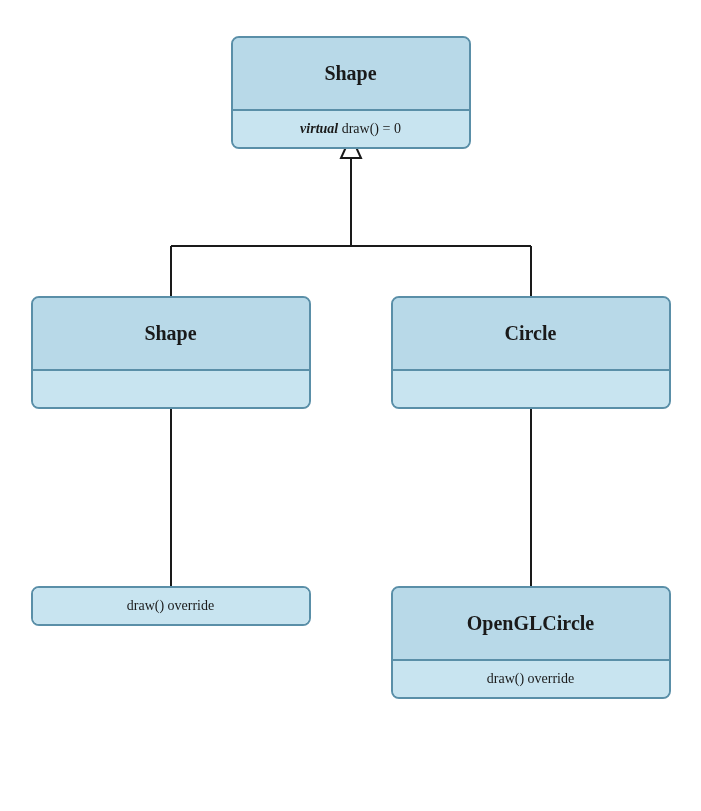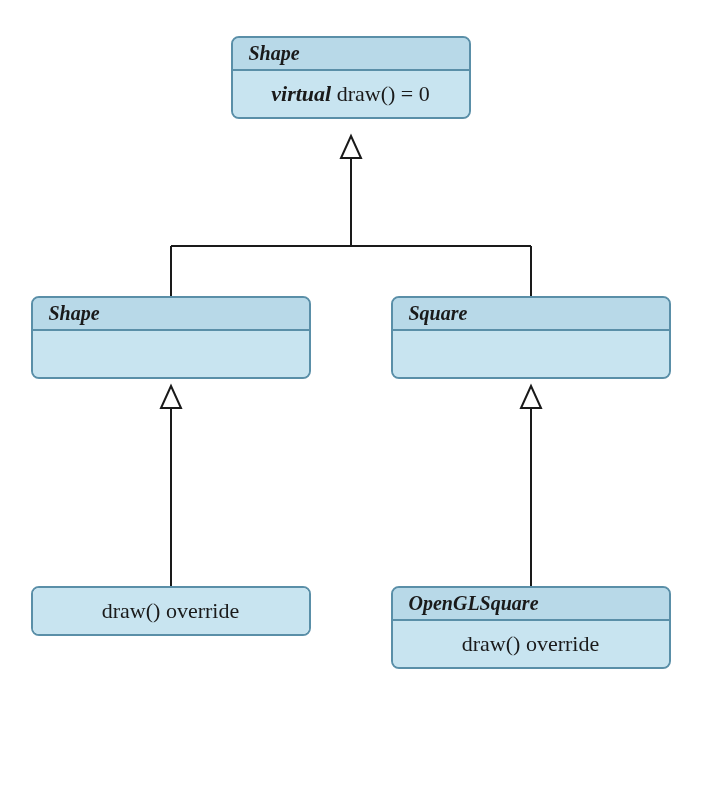--- a/index.html
+++ b/index.html
@@ -23,33 +23,33 @@
     
     .uml-box {
       position: absolute;
       border: 2px solid #5a8fa8;
       border-radius: 8px;
       background: #b8d9e8;
       overflow: hidden;
     }
 
     .uml-box-name {
-      padding: 4px 16px;
+      padding: 24px 16px;
+      text-align: center;
       font-size: 20px;
       font-weight: bold;
       color: #1a1a1a;
       background: #b8d9e8;
       border-bottom: 2px solid #5a8fa8;
-      font-style: italic;
     }
 
     .uml-box-method {
       padding: 10px 16px;
       text-align: center;
-      font-size: 22px;
+      font-size: 14px;
       color: #1a1a1a;
       background: #c8e4f0;
     }
 
     .uml-box-method .keyword {
       font-weight: bold;
       font-style: italic;
     }
 
     
@@ -94,26 +94,26 @@
       <span class="keyword">virtual </span><span>draw() = 0</span>
     </div>
   </div>
 
   <div class="uml-box" style="left:10px; top:280px; width:280px;">
     <div class="uml-box-name">Shape</div>
     <div class="uml-box-method" style="min-height:36px;">&nbsp;</div>
   </div>
 
   <div class="uml-box" style="left:370px; top:280px; width:280px;">
-    <div class="uml-box-name">Square</div>
+    <div class="uml-box-name">Circle</div>
     <div class="uml-box-method" style="min-height:36px;">&nbsp;</div>
   </div>
 
   <div class="uml-box" style="left:10px; top:570px; width:280px;">
     <div class="uml-box-method">draw() override</div>
   </div>
 
   <div class="uml-box" style="left:370px; top:570px; width:280px;">
-    <div class="uml-box-name">OpenGLSquare</div>
+    <div class="uml-box-name">OpenGLCircle</div>
     <div class="uml-box-method">draw() override</div>
   </div>
 
 </div>
 
 </body></html>

